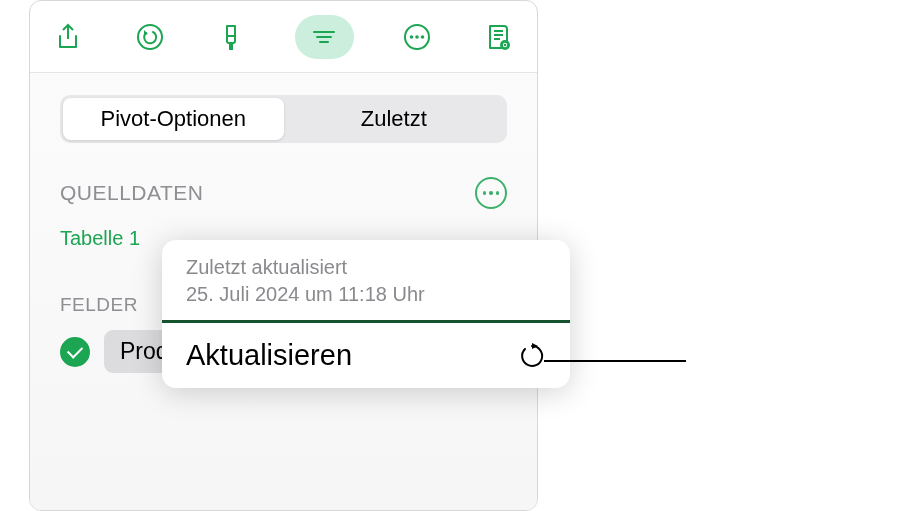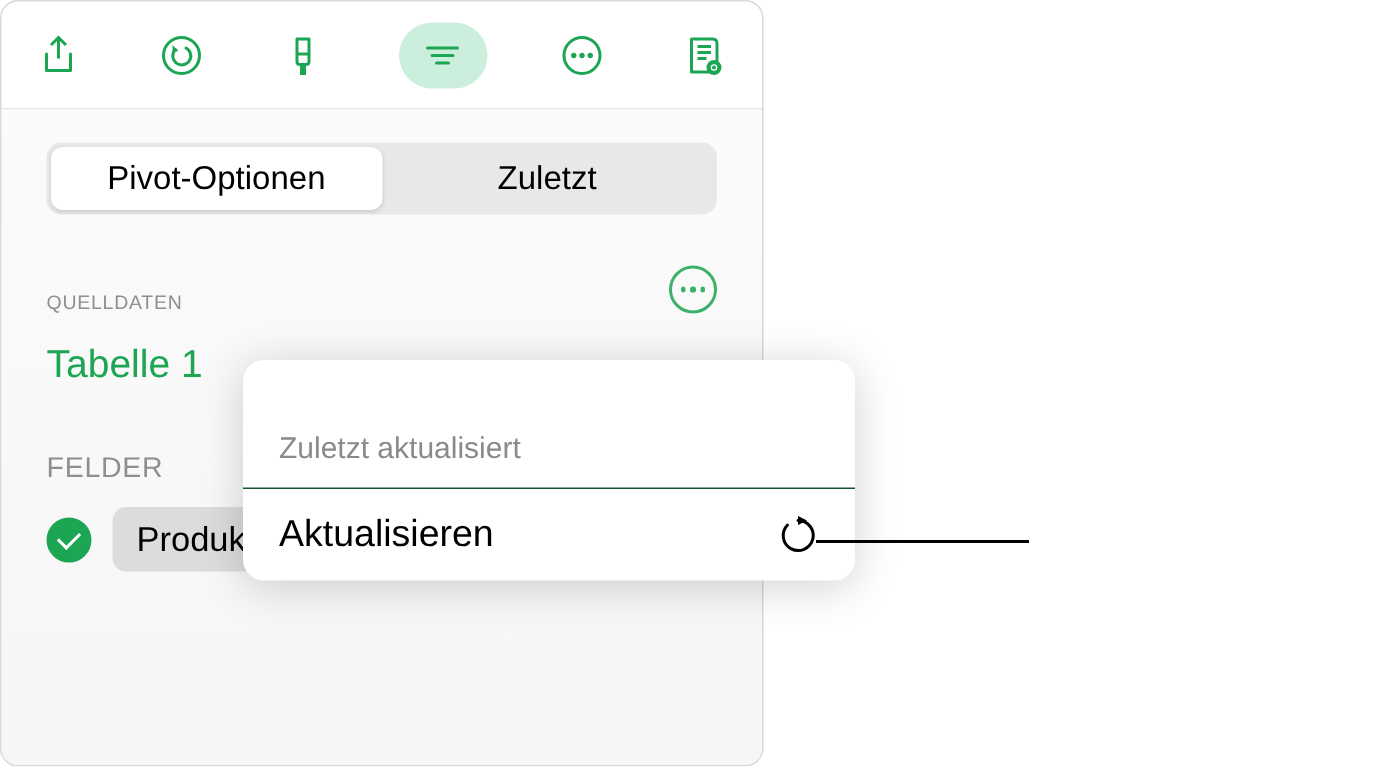--- a/index.html
+++ b/index.html
@@ -16,20 +16,21 @@
       overflow: hidden;
     }
     .panel {
       width: 509px;
       height: 511px;
       background: #ffffff;
       border: 1px solid #d8d8d8;
       border-radius: 12px;
       overflow: hidden;
       position: relative;
+      margin-left: 29px;
     }
     .toolbar {
       height: 72px;
       display: flex;
       align-items: center;
       padding: 0 20px;
       gap: 46px;
       border-bottom: 1px solid #e5e5e5;
     }
     .toolbar-btn {
@@ -77,25 +78,25 @@
       cursor: pointer;
     }
     .segment.active {
       background: #ffffff;
       box-shadow: 0 1px 3px rgba(0,0,0,0.12);
       font-weight: 500;
     }
     
     .section-header {
       display: flex;
-      align-items: flex-end;
+      align-items: center;
       justify-content: space-between;
       margin-top: 34px;
       color: #8e8e93;
-      font-size: 13px;
+      font-size: 21px;
       letter-spacing: 0.5px;
     }
     .more-circle {
       width: 32px;
       height: 32px;
       border-radius: 16px;
       border: 2px solid #1ca552;
       display: flex;
       align-items: center;
       justify-content: center;
@@ -105,21 +106,21 @@
     }
     .more-circle span {
       width: 3.5px;
       height: 3.5px;
       border-radius: 50%;
       background: #1ca552;
     }
     
     .table-name {
       margin-top: 18px;
-      font-size: 26px;
+      font-size: 20px;
       color: #1ca552;
     }
     
     .fields-label {
       margin-top: 44px;
       color: #8e8e93;
       font-size: 19px;
       letter-spacing: 0.5px;
     }
     
@@ -168,37 +169,36 @@
       top: 240px;
       left: 162px;
       width: 408px;
       background: #ffffff;
       border-radius: 14px;
       box-shadow: 0 4px 30px rgba(0,0,0,0.18);
       overflow: hidden;
     }
     .popover-top {
       padding: 14px 24px 12px 24px;
-      border-bottom: 1px solid #14532d;
-      margin-top: 32px;
+      border-bottom: 3px solid #14532d;
     }
     .popover-top .label-text {
       font-size: 20px;
       color: #8a8a8e;
       line-height: 1.35;
     }
     .popover-row {
       display: flex;
       align-items: center;
       justify-content: space-between;
       padding: 16px 24px;
       cursor: pointer;
     }
     .popover-row .row-text {
-      font-size: 25px;
+      font-size: 29px;
       color: #000;
       text-align: right;
     }
     .refresh-icon {
       width: 28px;
       height: 28px;
     }
     
     .callout-line {
       position: absolute;
@@ -286,20 +286,21 @@
         <div class="field-circle checked"></div>
         <div class="field-pill">Produkt</div>
       </div>
     </div>
   </div>
 </div>
 
 <div class="popover">
   <div class="popover-top">
     <div class="label-text">Zuletzt aktualisiert</div>
+    <div class="label-text">25. Juli 2024 um 11:18 Uhr</div>
   </div>
   <div class="popover-row">
     <div class="row-text">Aktualisieren</div>
     <svg class="refresh-icon" viewBox="0 0 28 28">
       <path d="M14 4 A10 10 0 1 1 7 7" stroke="#000" stroke-width="2" fill="none" stroke-linecap="round"></path>
       <path d="M14 1 L14 7 L20 4 Z" fill="#000"></path>
     </svg>
   </div>
 </div>
 

